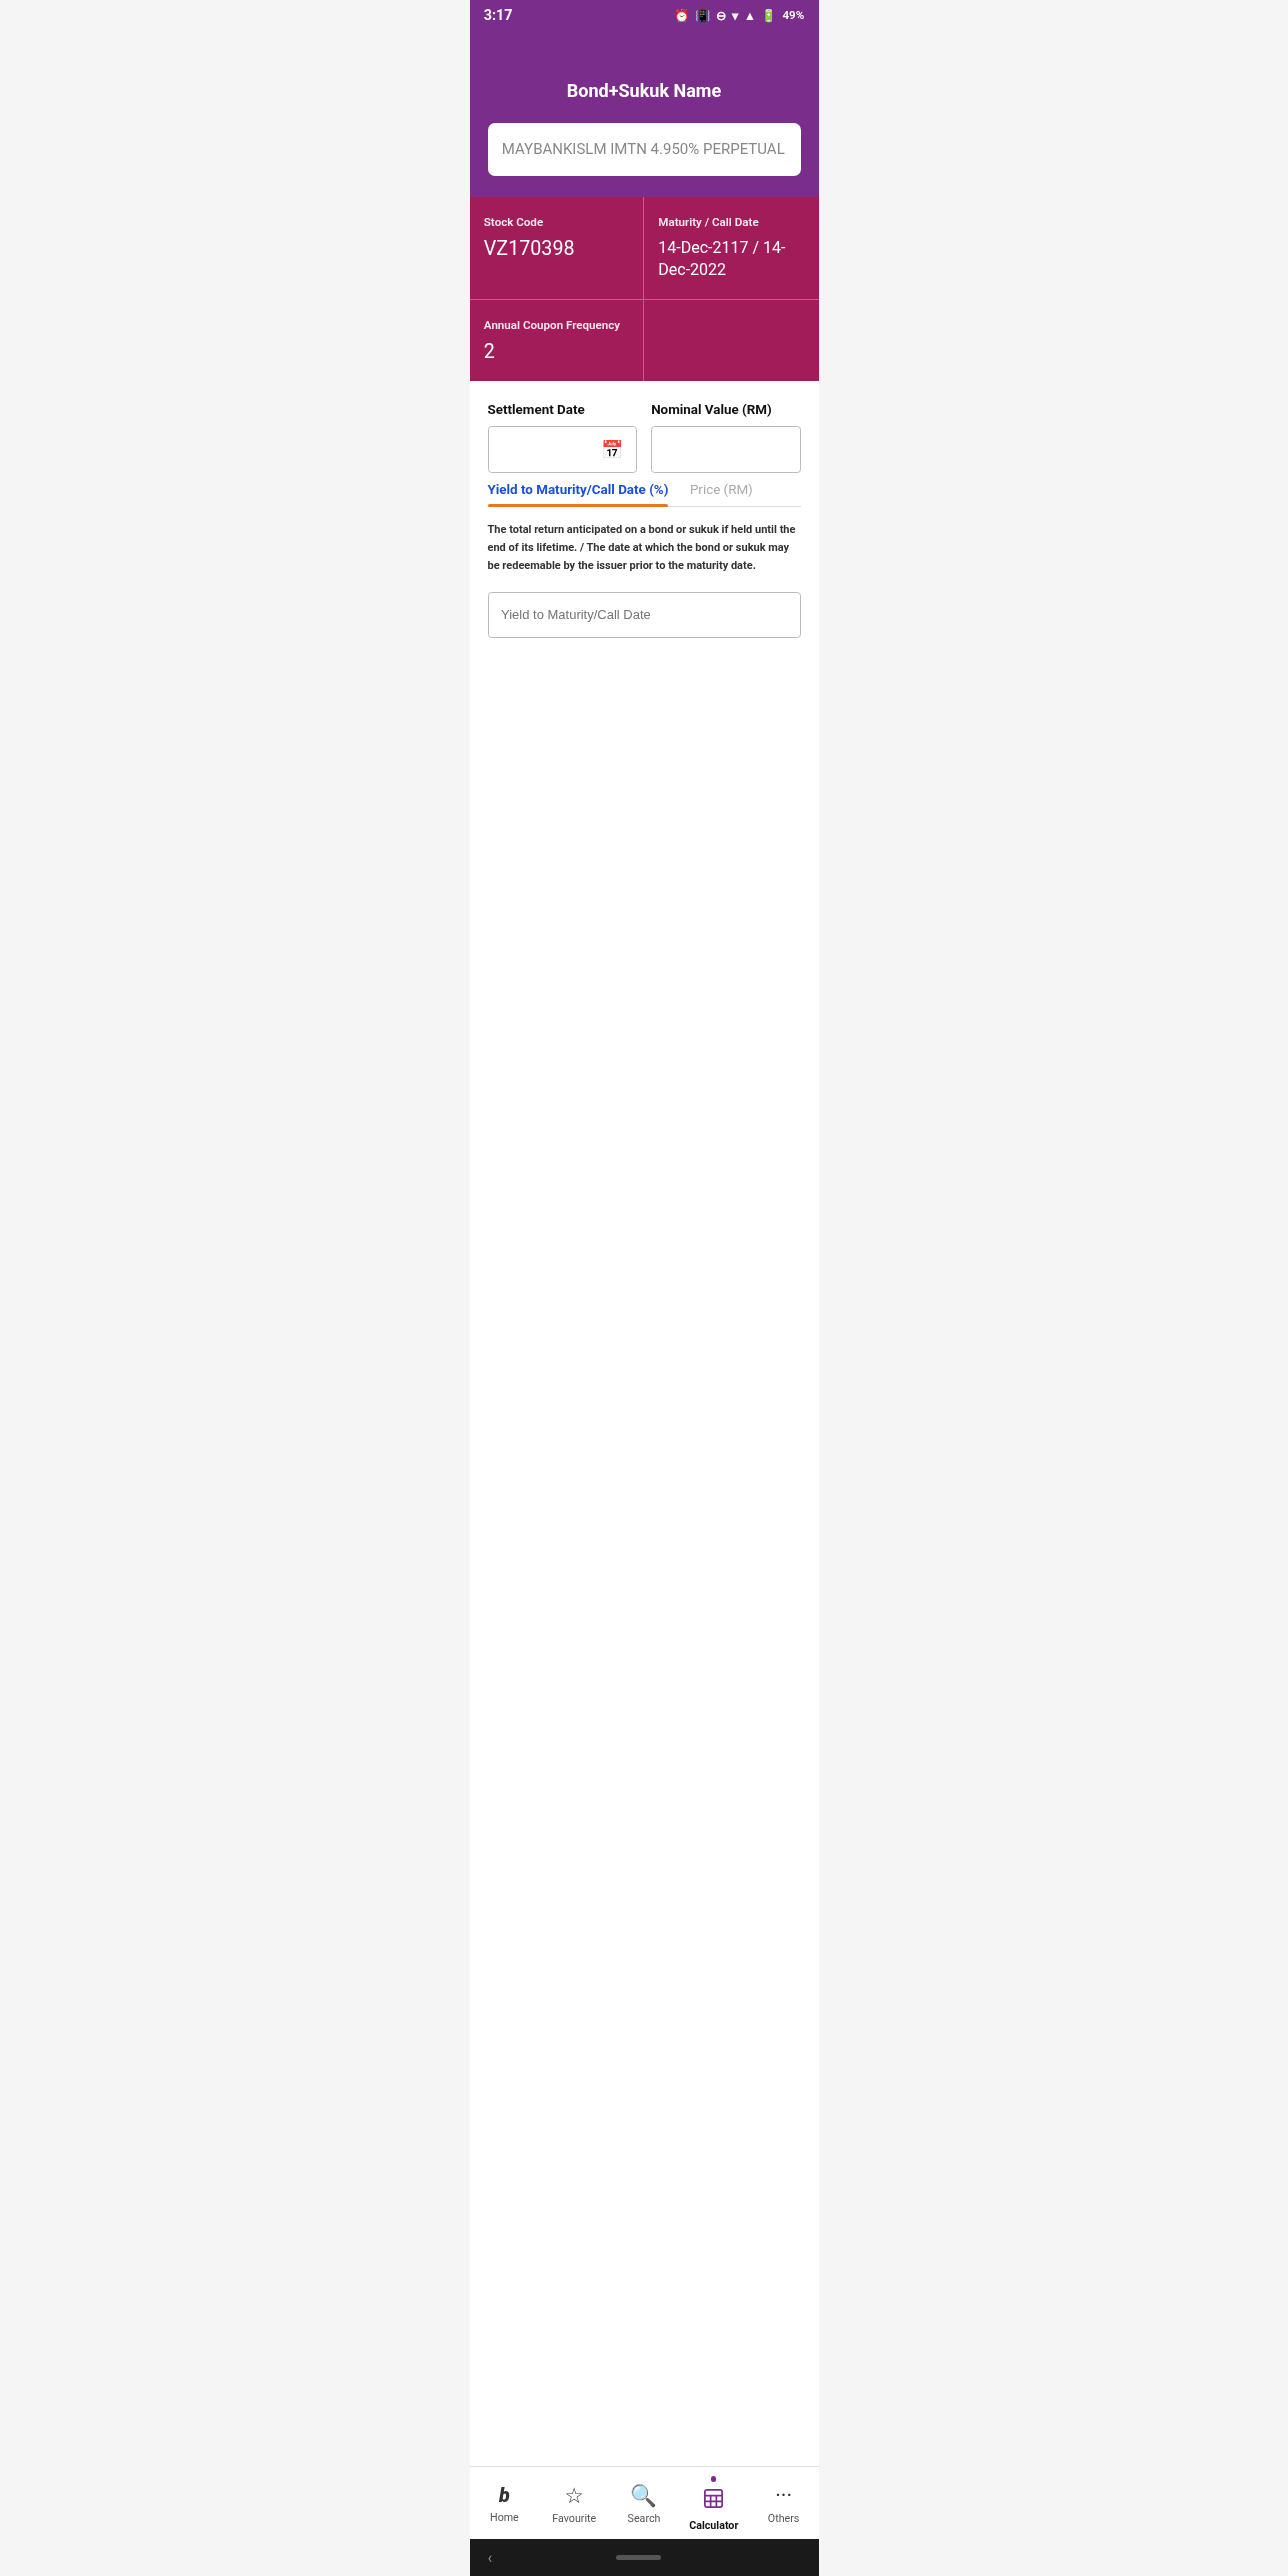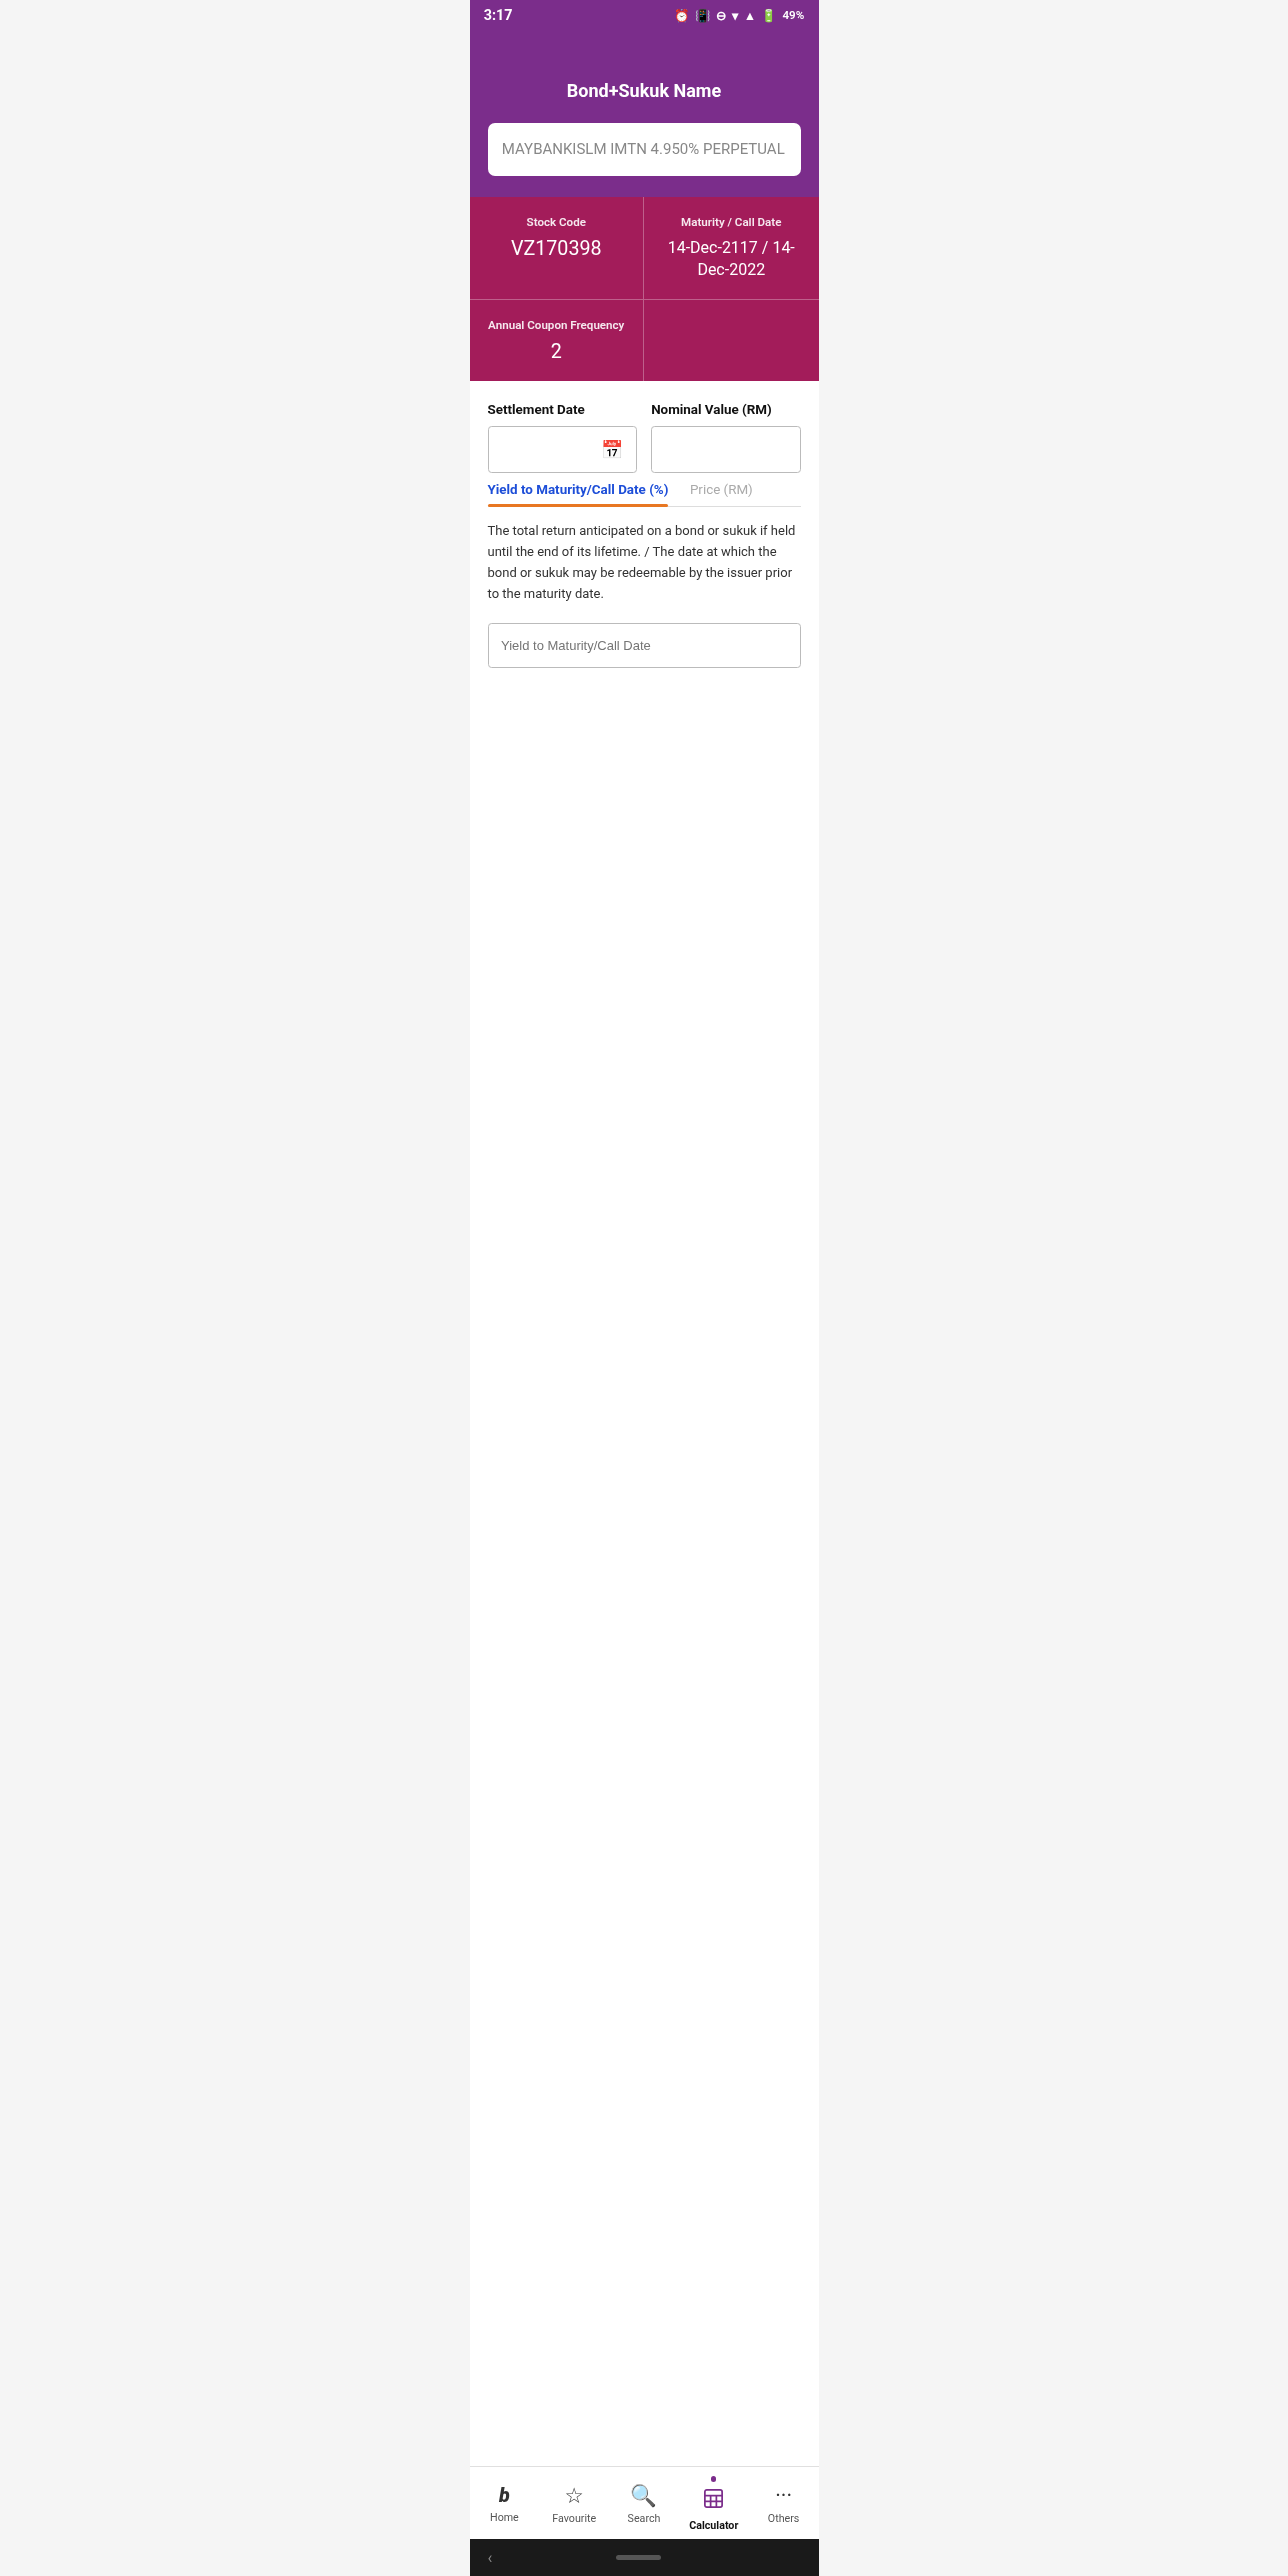--- a/index.html
+++ b/index.html
@@ -67,21 +67,20 @@
 
     
     .info-grid {
       background: #a31c5a;
       display: grid;
       grid-template-columns: 1fr 1fr;
       grid-template-rows: auto auto;
     }
     .info-cell {
       padding: 18px 14.3px;
-      text-align: center;
       color: white;
     }
     .info-cell:nth-child(1) { border-right: 0.9px solid rgba(255,255,255,0.3); border-bottom: 0.9px solid rgba(255,255,255,0.3); }
     .info-cell:nth-child(2) { border-bottom: 0.9px solid rgba(255,255,255,0.3); }
     .info-cell:nth-child(3) { border-right: 0.9px solid rgba(255,255,255,0.3); }
     .info-label {
       font-size: 11.6px;
       font-weight: 600;
       margin-bottom: 7.2px;
       color: rgba(255,255,255,0.9);
@@ -160,24 +159,25 @@
       bottom: -0.9px;
       left: 0;
       width: 100%;
       height: 2.7px;
       background: #e87722;
       border-radius: 1.8px;
     }
 
     
     .description-text {
-      font-size: 13px;
+      font-size: 11px;
       color: #333;
       line-height: 1.6;
       margin: 14.3px 0 18px;
+      font-weight: bold;
     }
 
     
     .yield-input-box {
       border: 1.3px solid #bbb;
       border-radius: 3.6px;
       padding: 14.3px 12.5px;
       width: 100%;
       font-size: 13px;
       color: #aaa;

